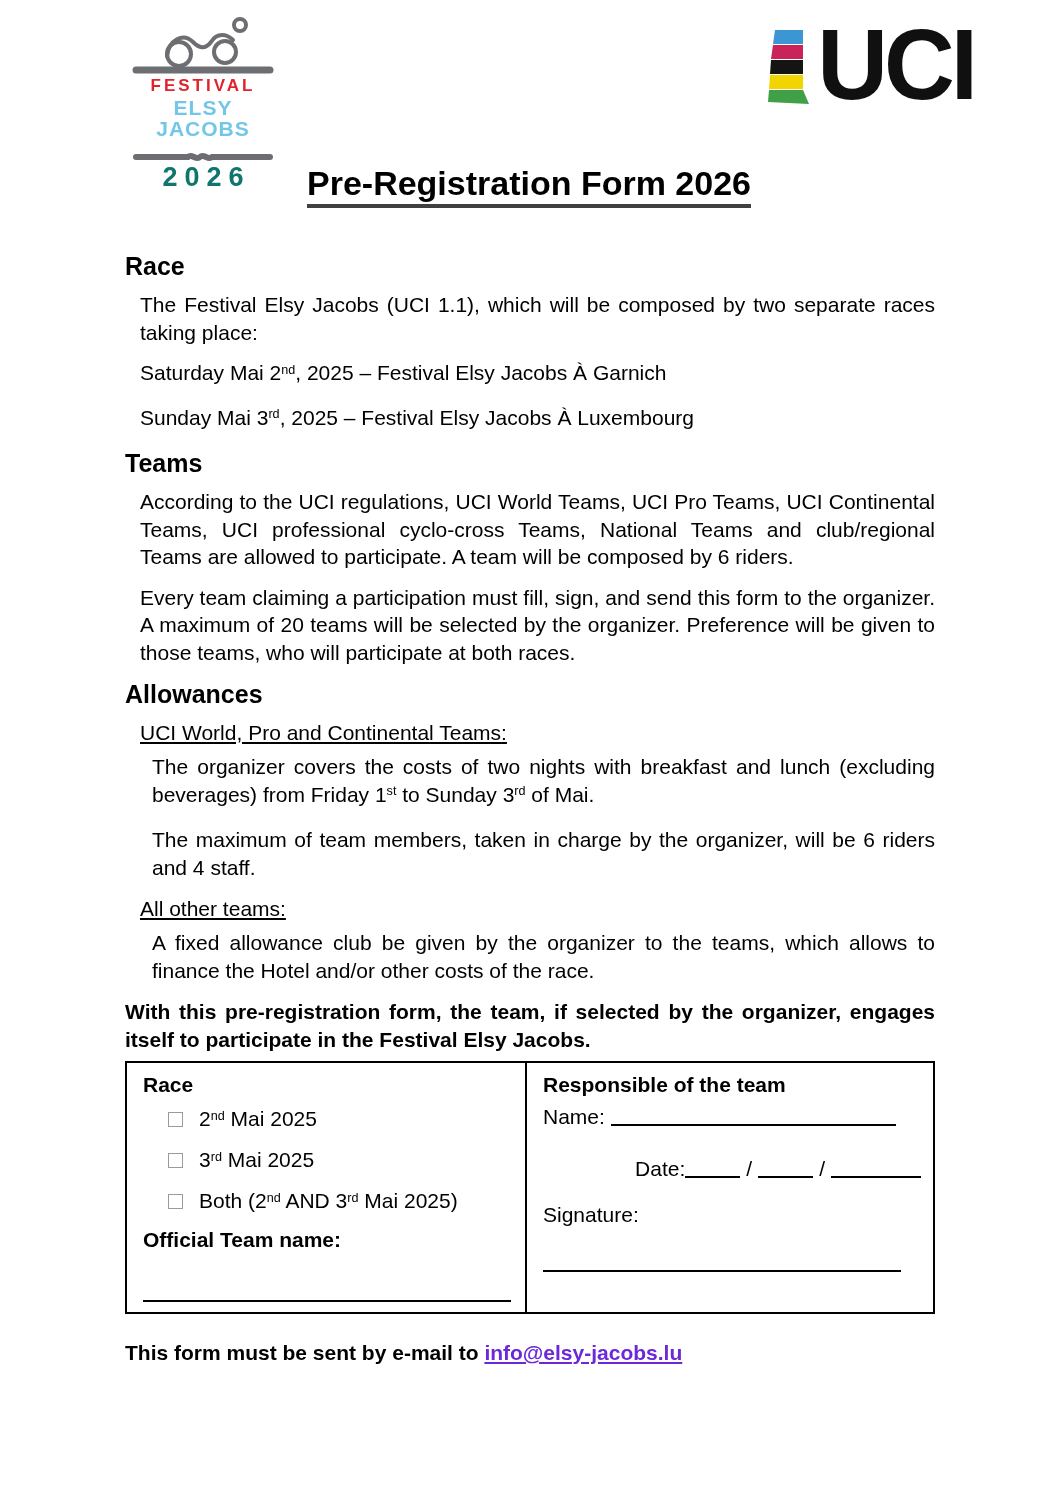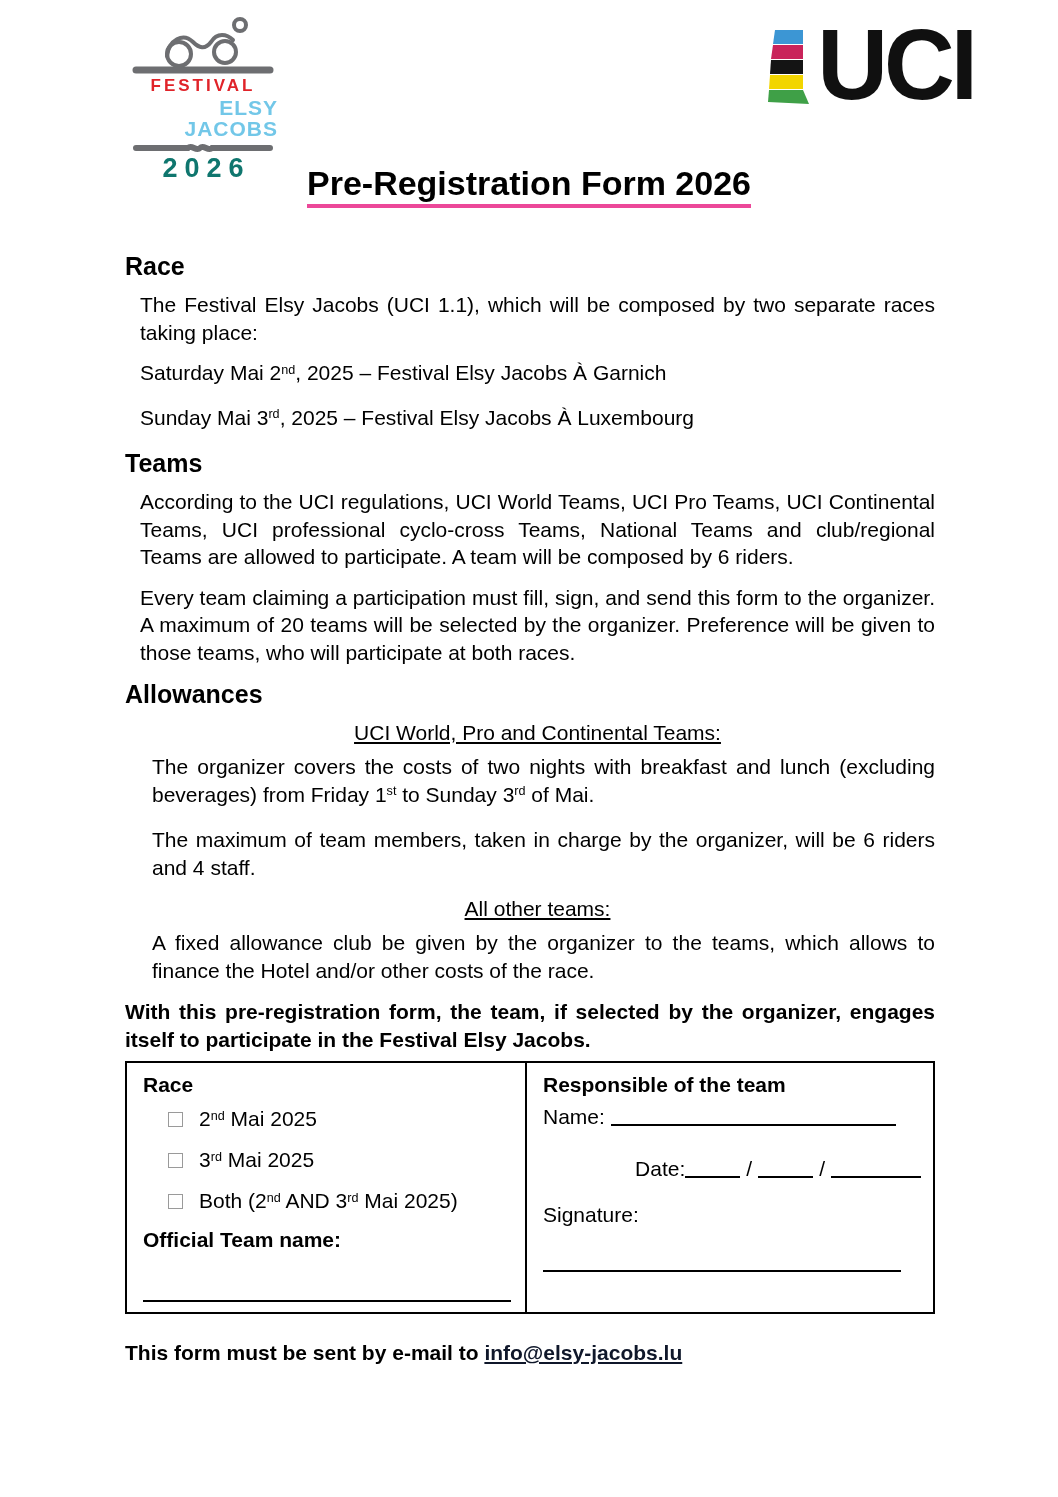--- a/index.html
+++ b/index.html
@@ -15,42 +15,42 @@
 
   
   .header {
     display: flex; justify-content: space-between; align-items: flex-start;
     padding: 16px 84px 0 128px; height: 148px;
   }
   .festival-logo { width: 150px; text-align: center; line-height: 1; }
   .festival-logo .bike { display: block; margin: 0 auto -2px auto; }
   .festival-logo .bar { display: block; margin: 0 auto; }
   .fest-line1 { color: #E02329; font-weight: bold; font-size: 17px; letter-spacing: 3px; margin-top: 3px; }
-  .fest-line2 { color: #72C7E8; font-weight: bold; font-size: 21px; letter-spacing: 1px; margin-top: 3px; margin-bottom: 4px; text-align: right; }
+  .fest-line2 { color: #72C7E8; font-weight: bold; font-size: 21px; letter-spacing: 1px; margin-top: 3px; margin-bottom: 13px; }
   .fest-year  { color: #0f766e; font-weight: bold; font-size: 27px; letter-spacing: 7px; margin-top: 2px; text-indent: 7px; }
 
   .uci-logo { display: flex; align-items: flex-start; margin-top: 10px; }
   .uci-stripes { margin-right: 8px; margin-top: 2px; }
   .uci-text {
     font-size: 98px; line-height: 76px; font-weight: bold; letter-spacing: -4px;
     color: #101010; transform: scaleY(1.02);
   }
 
   
   .title-row { text-align: center; margin-top: 16px; }
   .title-row h1 { font-size: 34px; font-weight: bold; display: inline-block;
-    border-bottom: 4px solid #ec4899; padding-bottom: 1px; }
+    border-bottom: 4px solid #404040; padding-bottom: 1px; }
 
   
   .content { margin: 4px 123px 0 125px; }
   h2.section { font-size: 25px; font-weight: bold; margin: 14px 0 10px 0; }
   h2.first { margin-top: 44px; }
   p.body { font-size: 21px; line-height: 27.5px; margin: 0 0 13px 15px; }
   p.just { text-align: justify; }
-  p.sub-head { font-size: 21px; line-height: 27px; margin: 0 0 7px 15px; text-decoration: underline; text-align: center; }
+  p.sub-head { font-size: 21px; line-height: 27px; margin: 0 0 7px 15px; text-decoration: underline; }
   p.sub-body { font-size: 21px; line-height: 27.5px; margin: 0 0 14px 27px; text-align: justify; }
   p.engage { font-size: 21px; line-height: 27.5px; font-weight: bold; margin: 12px 0 8px 0; text-align: justify; }
   .sup { font-size: 0.6em; position: relative; top: -0.5em; letter-spacing: 0; }
 
   
   table.form { border-collapse: collapse; width: 810px; table-layout: fixed; }
   table.form td { border: 2px solid #000; vertical-align: top; padding: 8px 12px 10px 16px; height: 250px; }
   td.cell-left { width: 400px; }
   .cell-head { font-size: 21px; font-weight: bold; line-height: 27px; }
   ul.race-options { list-style: none; margin: 7px 0 0 25px; }
@@ -69,21 +69,21 @@
   .row-signature { margin-top: 19px; }
   .date-label { display: inline-block; width: 128px; }
   .blank { display: inline-block; border-bottom: 2px solid #000; height: 19px; vertical-align: -2px; }
   .blank-name { width: 285px; }
   .blank-d1, .blank-d2 { width: 55px; }
   .blank-d3 { width: 90px; }
   .slash { padding: 0 6px; }
 
   
   .footer { margin: 27px 0 0 125px; font-size: 21px; font-weight: bold; }
-  .email-link { color: #0f172a; text-decoration: underline; }
+  .email-link { color: #6d28d9; text-decoration: underline; }
 </style>
 </head>
 <body>
 
 <div class="page">
 
   <div class="header">
     <div class="festival-logo">
       <svg class="bike" width="120" height="52" viewBox="0 0 120 52">
         <g fill="none" stroke="#6D6E71" stroke-width="4" stroke-linecap="round">

